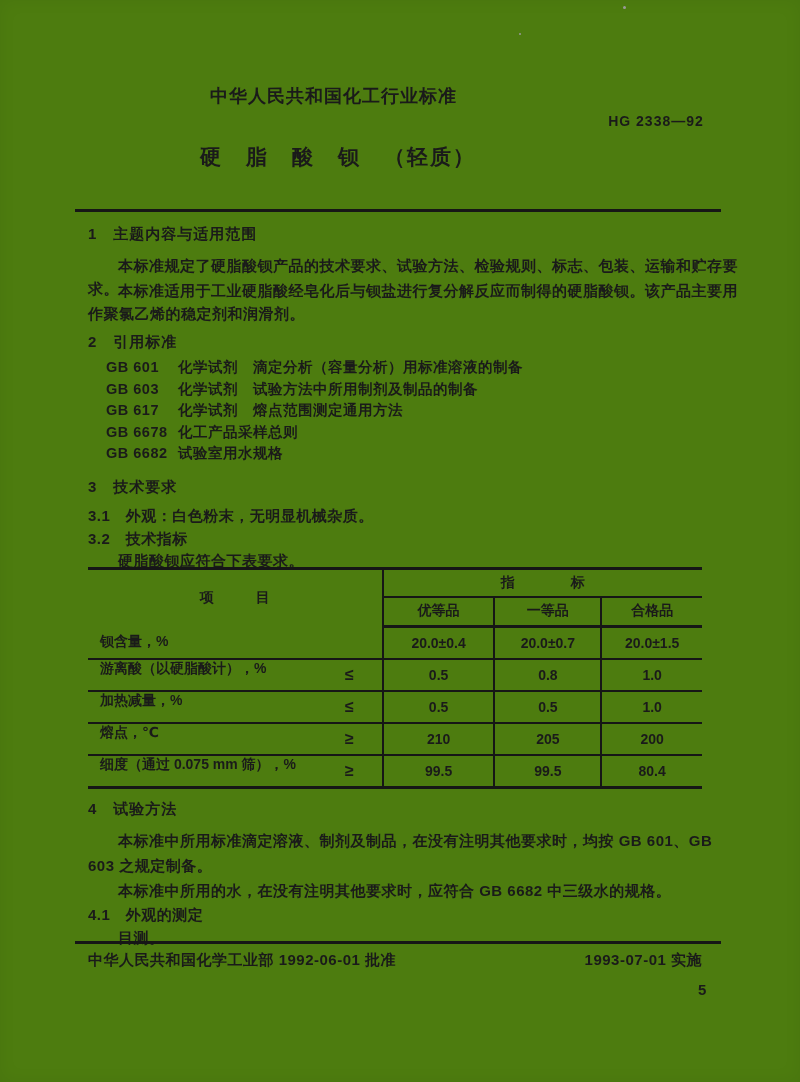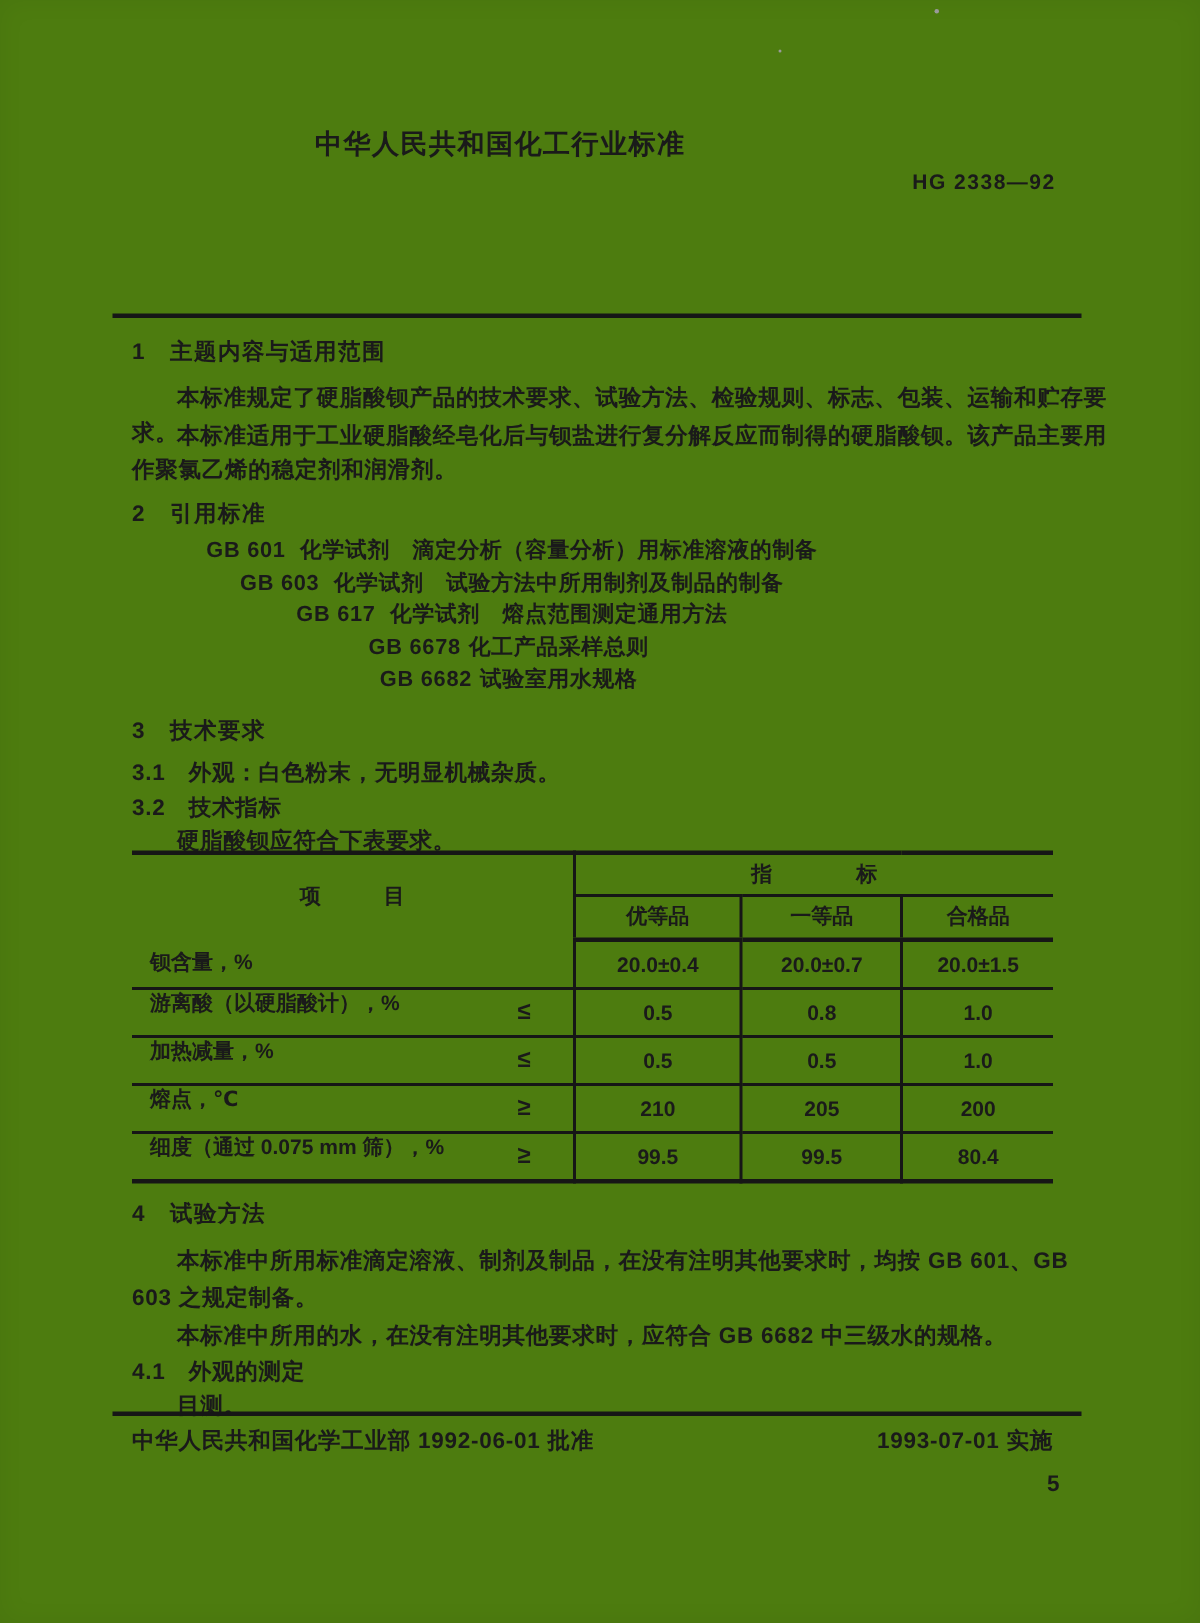--- a/index.html
+++ b/index.html
@@ -30,21 +30,21 @@
 
   .h-sec { font-size: 15px; letter-spacing: 1px; }
   .body-text { font-size: 15px; line-height: 23px; letter-spacing: 0.5px; }
   .indented { text-indent: 2em; }
 
   .s1-heading { top: 225px; left: 88px; }
   .s1-p1 { top: 254px; left: 88px; width: 650px; }
   .s1-p2 { top: 279px; left: 88px; width: 650px; }
 
   .s2-heading { top: 333px; left: 88px; }
-  .refs { top: 357px; left: 128px; text-align: center; }
+  .refs { top: 357px; left: 106px; }
   .ref-item { font-size: 14.5px; line-height: 21.5px; letter-spacing: 0.5px; }
   .ref-code { display: inline-block; min-width: 72px; }
 
   .s3-heading { top: 478px; left: 88px; }
   .s3-31 { top: 504px; left: 88px; }
   .s3-32 { top: 527px; left: 88px; }
   .s3-note { top: 549px; left: 118px; }
 
   .spec-table { top: 567px; left: 88px; width: 614px; border-collapse: collapse;
                 border-top: 3px solid #161616; border-bottom: 3px solid #161616; }
@@ -76,20 +76,21 @@
 
   .speck { position: absolute; background: #9a9a9a; border-radius: 50%; }
 </style>
 </head>
 <body>
 
 <div class="scan-page">
 
   <div class="abs org-line">中华人民共和国化工行业标准</div>
   <div class="abs std-no">HG 2338—92</div>
+  <div class="abs doc-title">硬　脂　酸　钡　（轻质）</div>
 
   <div class="abs rule rule-top"></div>
 
   <div class="abs h-sec s1-heading">1　主题内容与适用范围</div>
   <div class="abs body-text indented s1-p1">本标准规定了硬脂酸钡产品的技术要求、试验方法、检验规则、标志、包装、运输和贮存要求。</div>
   <div class="abs body-text indented s1-p2">本标准适用于工业硬脂酸经皂化后与钡盐进行复分解反应而制得的硬脂酸钡。该产品主要用作聚氯乙烯的稳定剂和润滑剂。</div>
 
   <div class="abs h-sec s2-heading">2　引用标准</div>
   <div class="abs refs">
     <div class="ref-item"><span class="ref-code">GB 601</span><span>化学试剂　滴定分析（容量分析）用标准溶液的制备</span></div>

